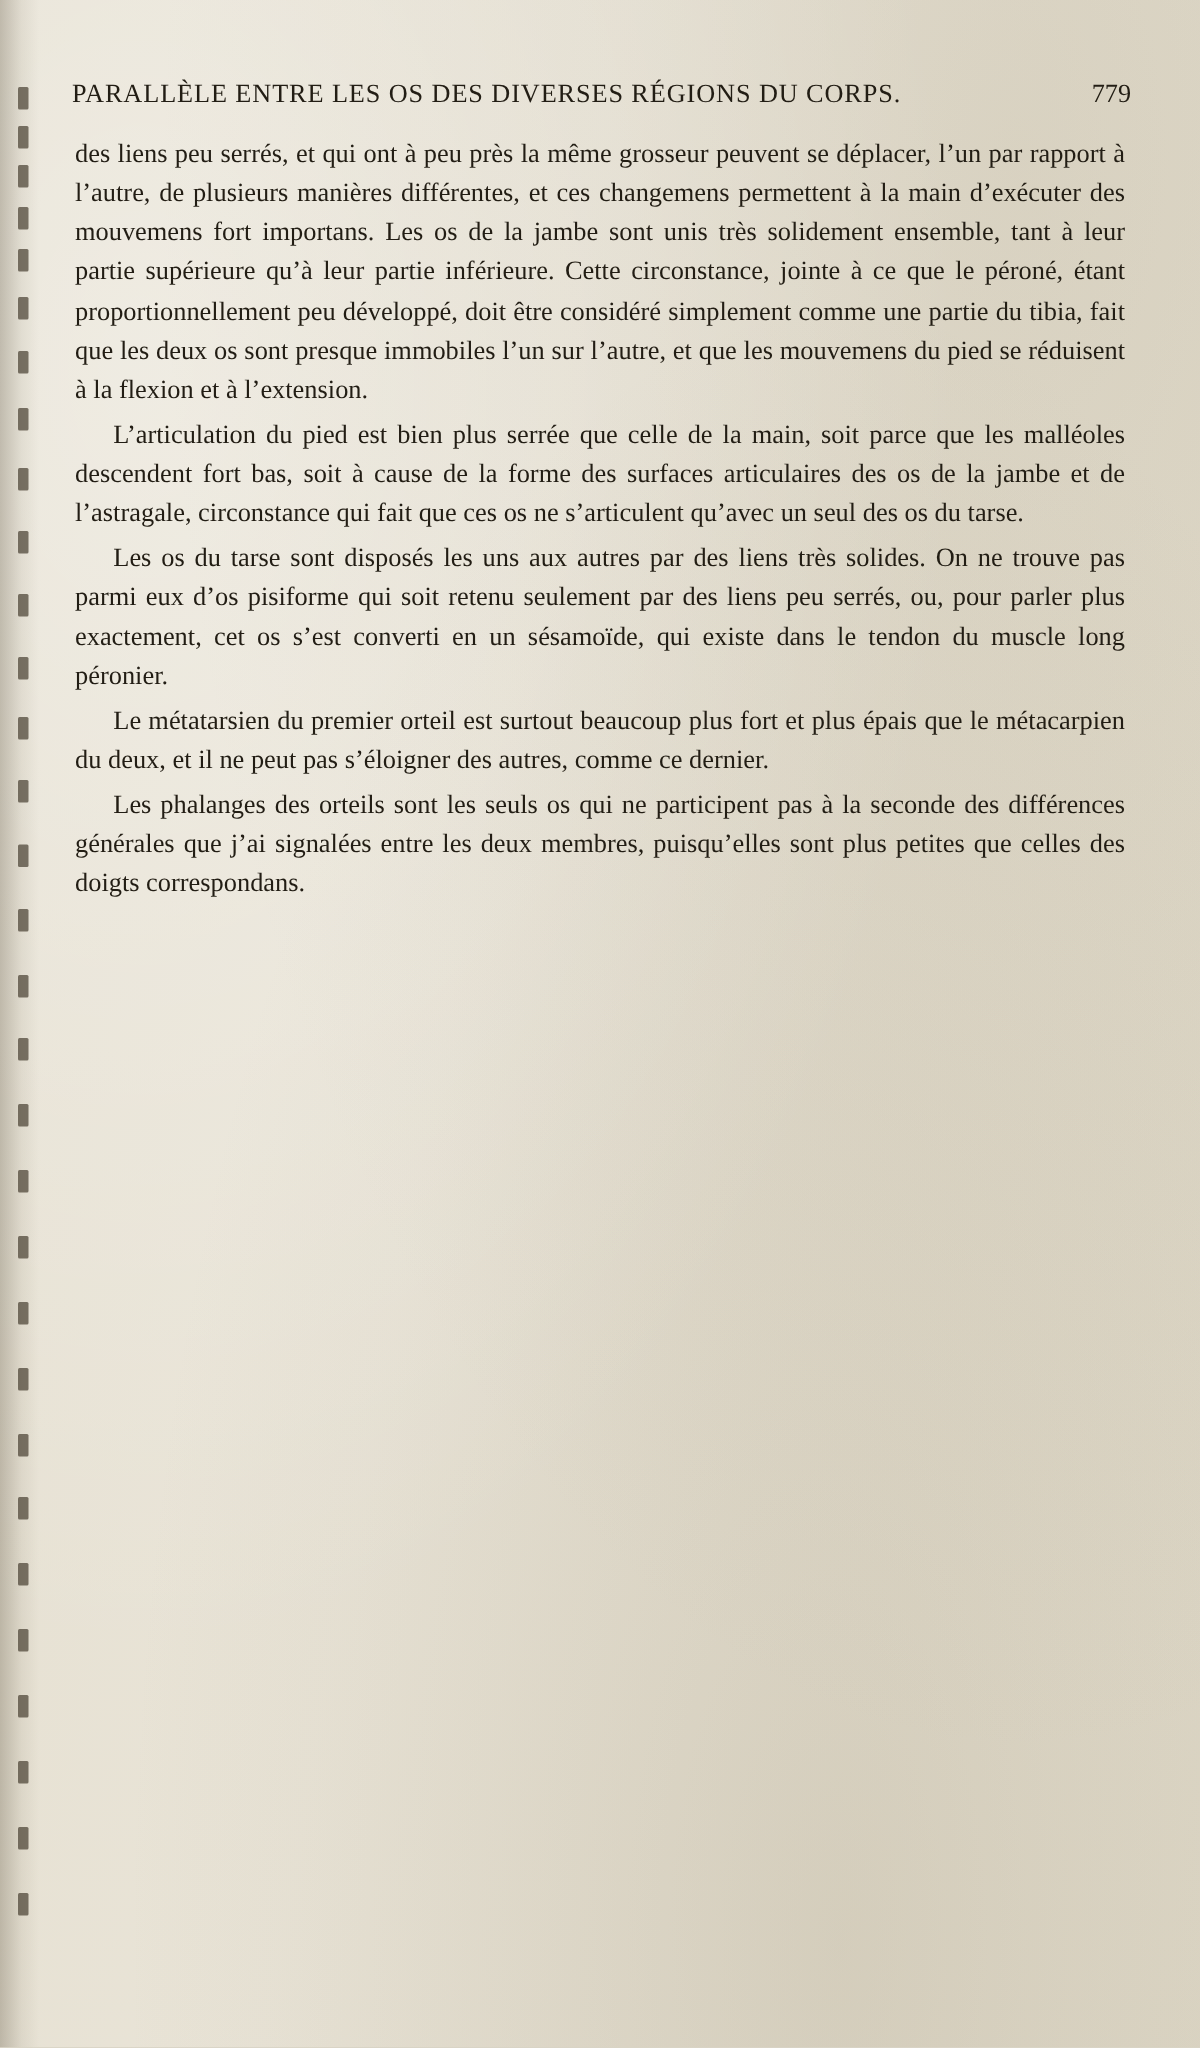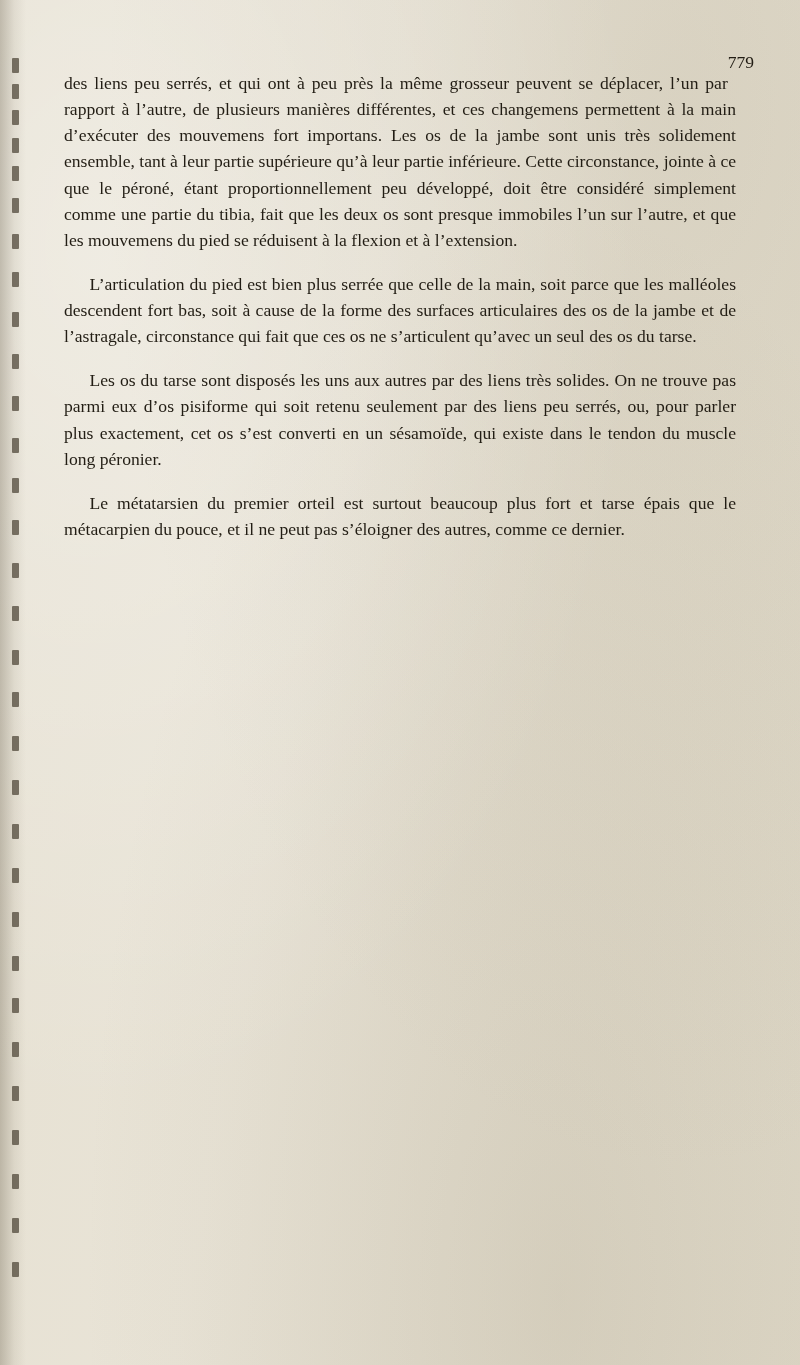--- a/index.html
+++ b/index.html
@@ -69,21 +69,21 @@
     margin: 0 0 16px 2px;
     white-space: nowrap;
   }
   .running-head .pageno {
     float: right;
     font-variant: normal;
     letter-spacing: 0;
   }
 
   p.body {
-    margin: 18px;
+    margin: 4px;
     font-size: 17.6px;
     line-height: 1.485;
     text-align: justify;
     text-justify: inter-word;
     hyphens: none;
   }
   p.body + p.body {
     margin-top: 0.06em;
   }
   p.indent {
@@ -129,21 +129,23 @@
     <i style="top:1072px;"></i>
     <i style="top:1116px;"></i>
     <i style="top:1160px;"></i>
     <i style="top:1204px;"></i>
   </div>
 
   <div class="content">
 
     <div class="running-head">
       <span class="pageno">779</span>
+      <span>PARALLÈLE ENTRE LES OS DES DIVERSES RÉGIONS DU CORPS.</span>
     </div>
 
     <p class="body blk">des liens peu serrés, et qui ont à peu près la même grosseur peuvent se déplacer, l’un par rapport à l’autre, de plusieurs manières différentes, et ces changemens permettent à la main d’exécuter des mouvemens fort importans. Les os de la jambe sont unis très solidement ensemble, tant à leur partie supérieure qu’à leur partie inférieure. Cette circonstance, jointe à ce que le péroné, étant proportionnellement peu développé, doit être considéré simplement comme une partie du tibia, fait que les deux os sont presque immobiles l’un sur l’autre, et que les mouvemens du pied se réduisent à la flexion et à l’extension.</p>
     <p class="body indent blk">L’articulation du pied est bien plus serrée que celle de la main, soit parce que les malléoles descendent fort bas, soit à cause de la forme des surfaces articulaires des os de la jambe et de l’astragale, circonstance qui fait que ces os ne s’articulent qu’avec un seul des os du tarse.</p>
     <p class="body indent blk">Les os du tarse sont disposés les uns aux autres par des liens très solides. On ne trouve pas parmi eux d’os pisiforme qui soit retenu seulement par des liens peu serrés, ou, pour parler plus exactement, cet os s’est converti en un sésamoïde, qui existe dans le tendon du muscle long péronier.</p>
-    <p class="body indent blk">Le métatarsien du premier orteil est surtout beaucoup plus fort et tarse épais que le métacarpien du pouce, et il ne peut pas s’éloigner des autres, comme ce dernier.</p>
+    <p class="body indent blk">Le métatarsien du premier orteil est surtout beaucoup plus fort et plus épais que le métacarpien du deux, et il ne peut pas s’éloigner des autres, comme ce dernier.</p>
+    <p class="body indent blk">Les phalanges des orteils sont les seuls os qui ne participent pas à la seconde des différences générales que j’ai signalées entre les deux membres, puisqu’elles sont plus petites que celles des doigts correspondans.</p>
 
   </div>
 </div>
 
 </body></html>

